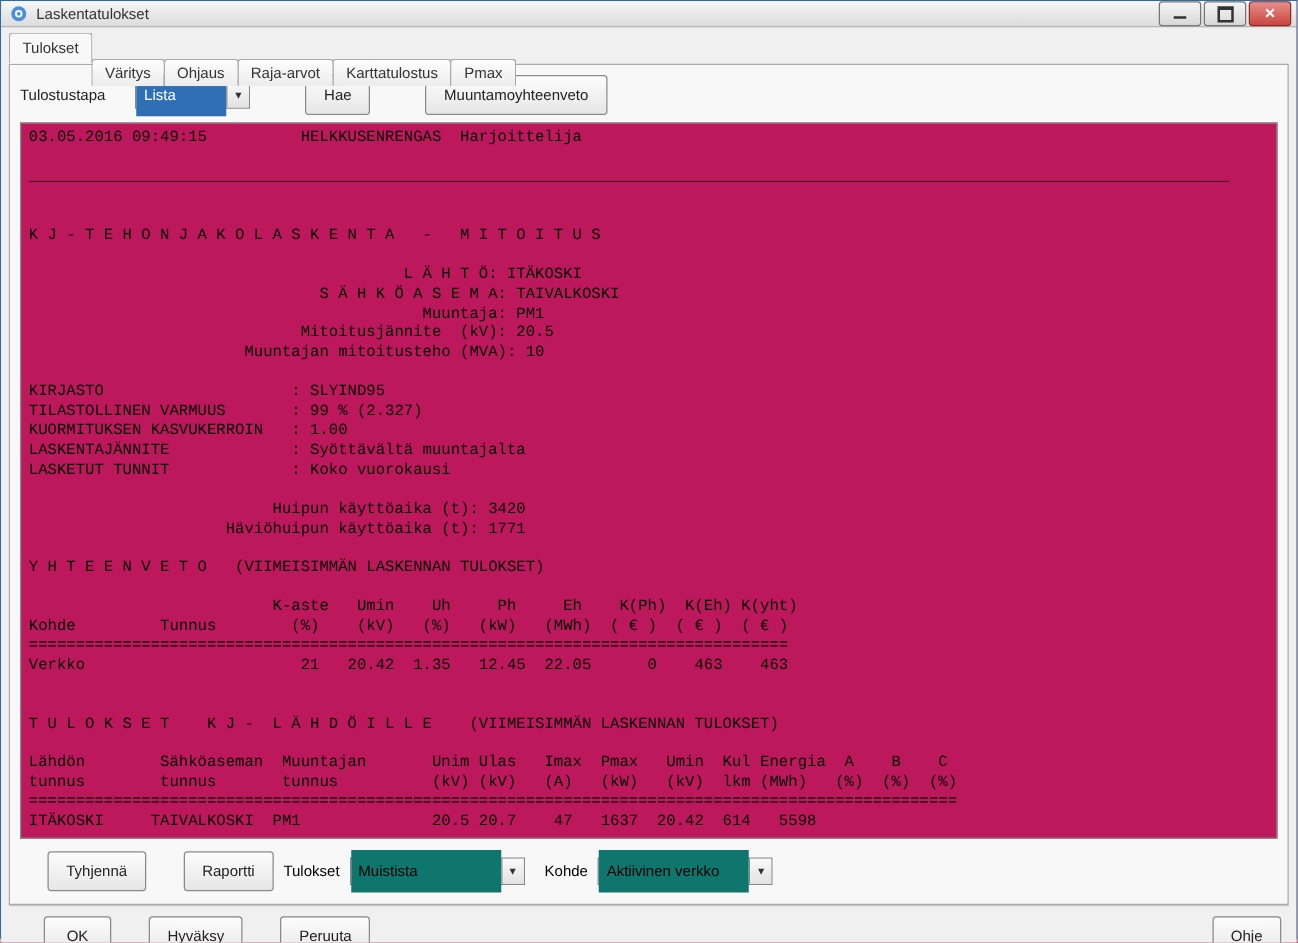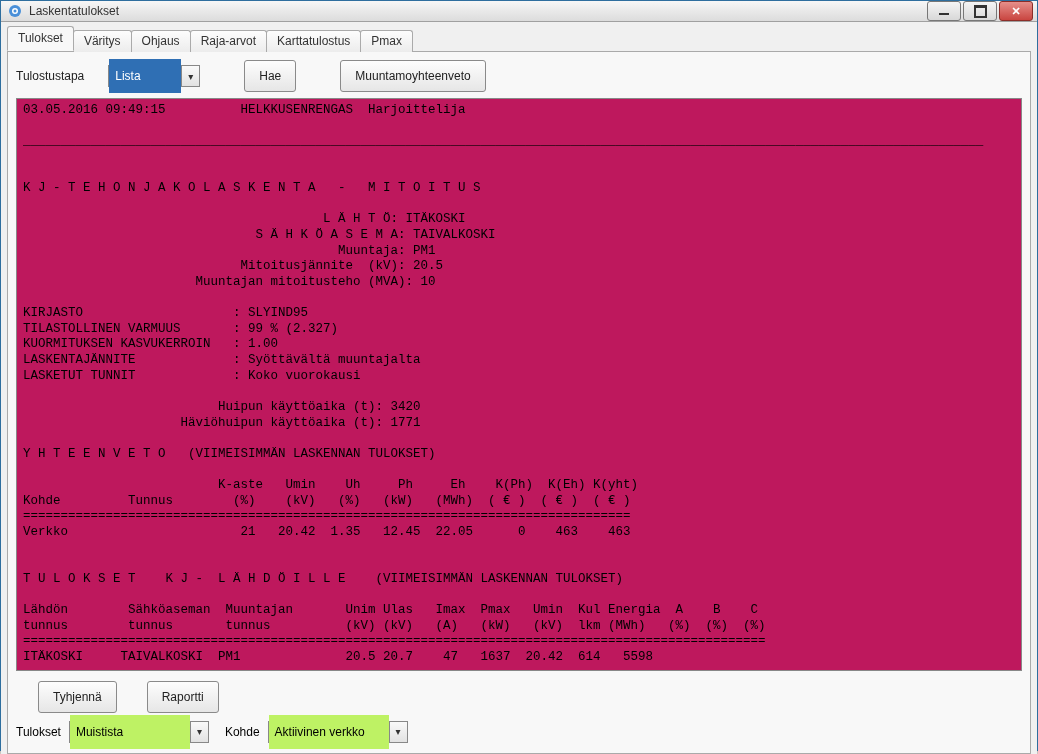--- a/index.html
+++ b/index.html
@@ -51,21 +51,21 @@
   }
 
   
   .tabs { display: flex; align-items: flex-end; }
   .tab {
     padding: 3px 10px 4px 10px;
     background: linear-gradient(to bottom, #fdfdfd, #ececec);
     border: 1px solid #aaa; border-bottom: none;
     border-top-left-radius: 3px; border-top-right-radius: 3px;
     margin-right: -1px; font-size: 12px; color: #333;
-    position: relative; top: 1px;
+    position: relative; top: 18px;
     cursor: default;
   }
   .tab.active {
     background: #f8f8f8;
     border-bottom: 1px solid #f8f8f8;
     top: 0; padding-top: 4px; padding-bottom: 5px;
     z-index: 2;
   }
   .tabpanel {
     border: 1px solid #aaa; background: #f8f8f8;
@@ -108,24 +108,24 @@
     min-height: 0;
   }
   .report {
     flex: 1; overflow: auto;
     padding: 4px 6px;
     font-family: "Courier New", monospace; font-size: 12.5px; line-height: 1.25;
     white-space: pre; color: #000;
   }
   
 
-  .bottom-rows { margin-top: 10px; display: flex; flex-direction: column; gap: 8px; }
+  .bottom-rows { margin-top: 10px; display: flex; flex-direction: row; gap: 8px; }
   .row { display: flex; align-items: center; gap: 8px; }
 
-  .combo.wide .combo-val { min-width: 120px; background: #bef264; color: #000; }
+  .combo.wide .combo-val { min-width: 120px; background: #0f766e; color: #000; }
 
   .footer-bar {
     display: flex; align-items: center; gap: 8px;
     padding: 8px 6px 6px 6px;
     border-top: 1px solid #c8c8c8;
   }
   .footer-bar .push { flex: 1; }
 </style>
 </head>
 <body>

